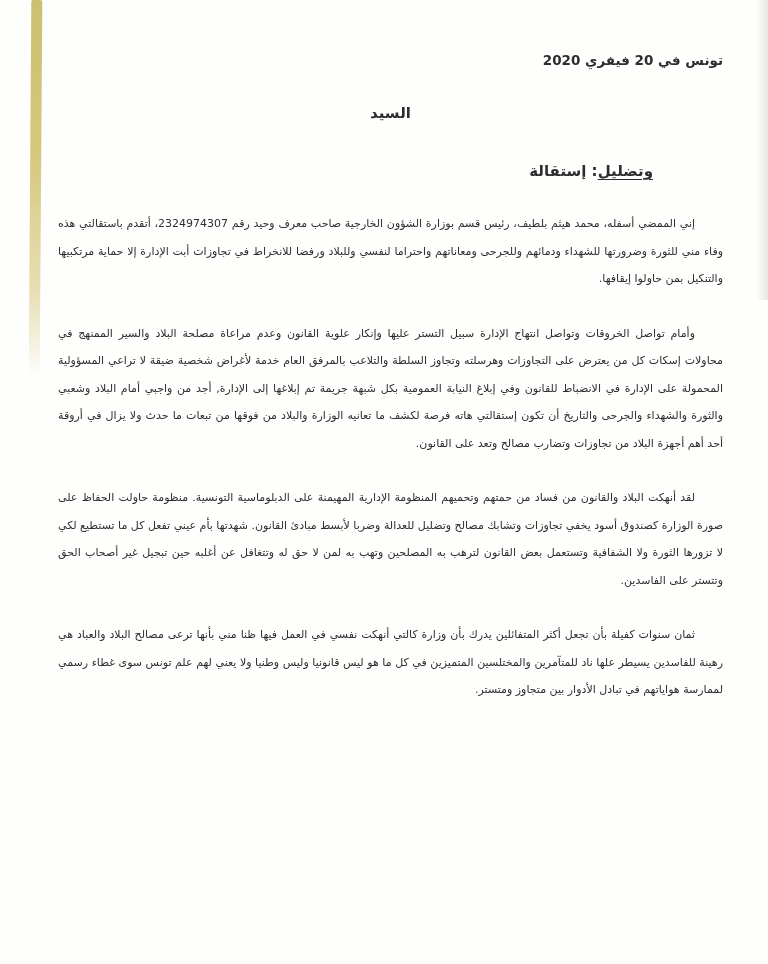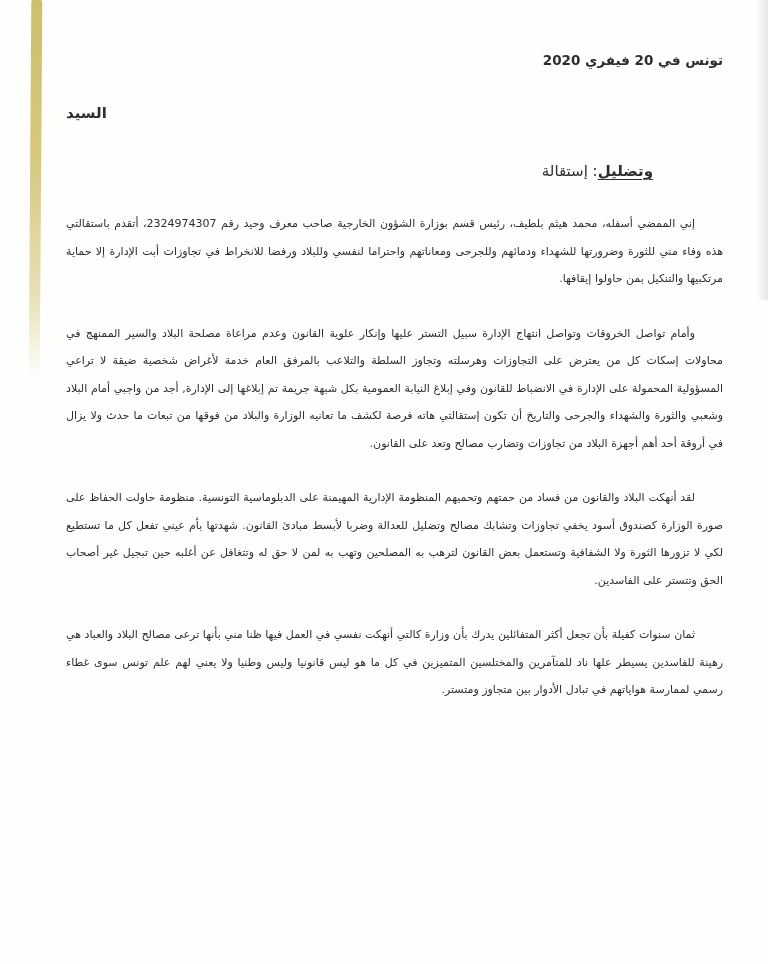--- a/index.html
+++ b/index.html
@@ -11,21 +11,20 @@
   html,body{background:#ffffff;}
   .document-page{
     position:relative;
     width:768px;
     height:964px;
     background:var(--paper,#fff);
     overflow:hidden;
     font-family:"DejaVu Sans", sans-serif;
     color:var(--ink,#2e2e2e);
     direction:rtl;
-    padding-left:8px;
   }
   
   .scan-strip{
     position:absolute;
     left:30px;
     top:0;
     width:11px;
     height:378px;
     background:linear-gradient(to bottom,
       #cdbf70 0%,
@@ -51,37 +50,37 @@
   .date-line{
     text-align:left;
     direction:rtl;
     font-size:13.5px;
     font-weight:bold;
     letter-spacing:0.2px;
     text-align:start; 
   }
   .addressee-block{
     margin-top:30px;
-    text-align:left;
+    text-align:center;
     font-weight:bold;
     font-size:15px;
     line-height:30px;
   }
   .subject-line{
     margin-top:34px;
     font-size:15px;
     padding-right:70px;
   }
   .subject-label{
     font-weight:bold;
     text-decoration:underline;
     text-underline-offset:3px;
   }
   .subject-value{
-    font-weight:normal;
+    font-weight:bold;
   }
   .body-text{
     margin-top:4px;
   }
   .body-text p{
     margin-top:27px;
     font-size:11px;
     line-height:27.5px;
     text-align:justify;
     text-indent:28px;

